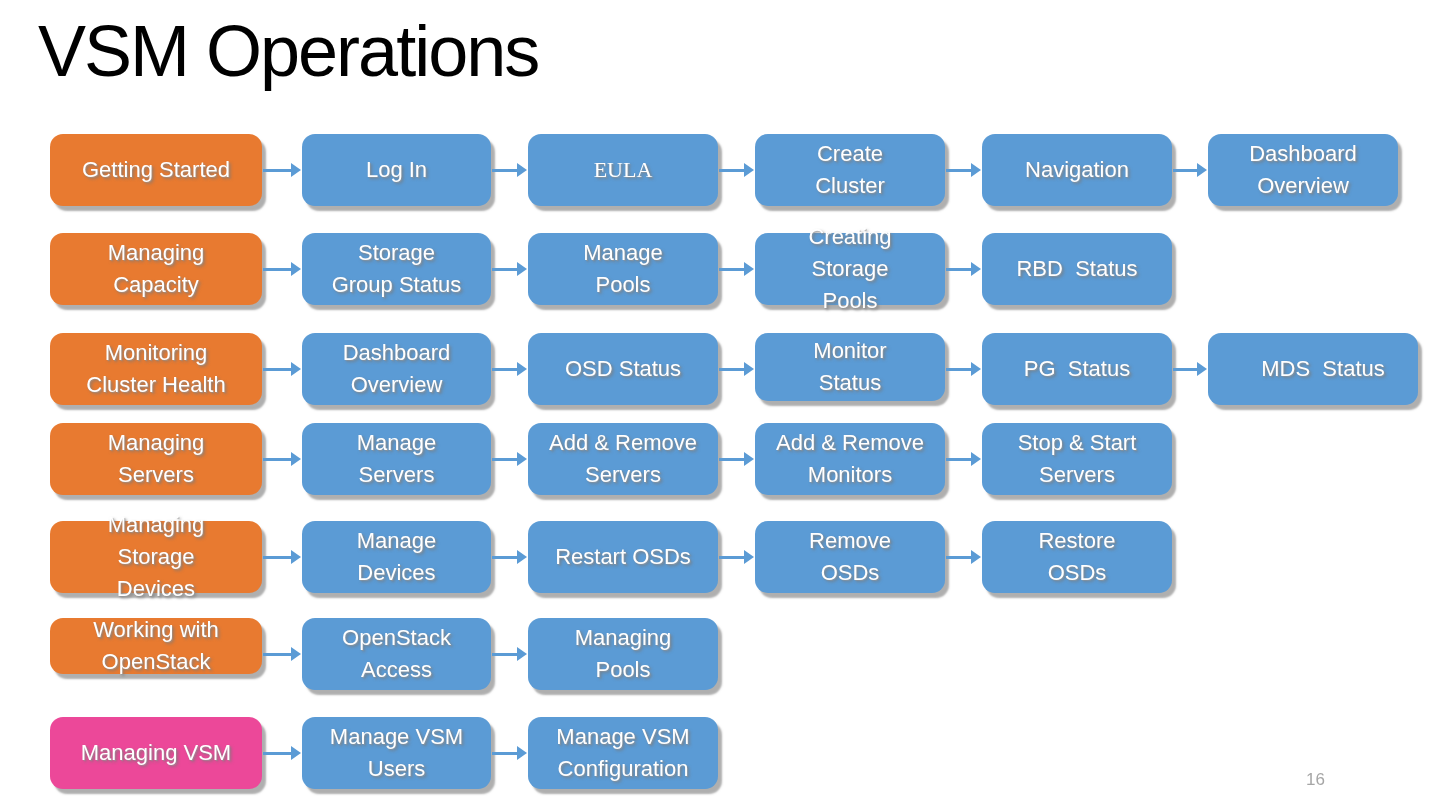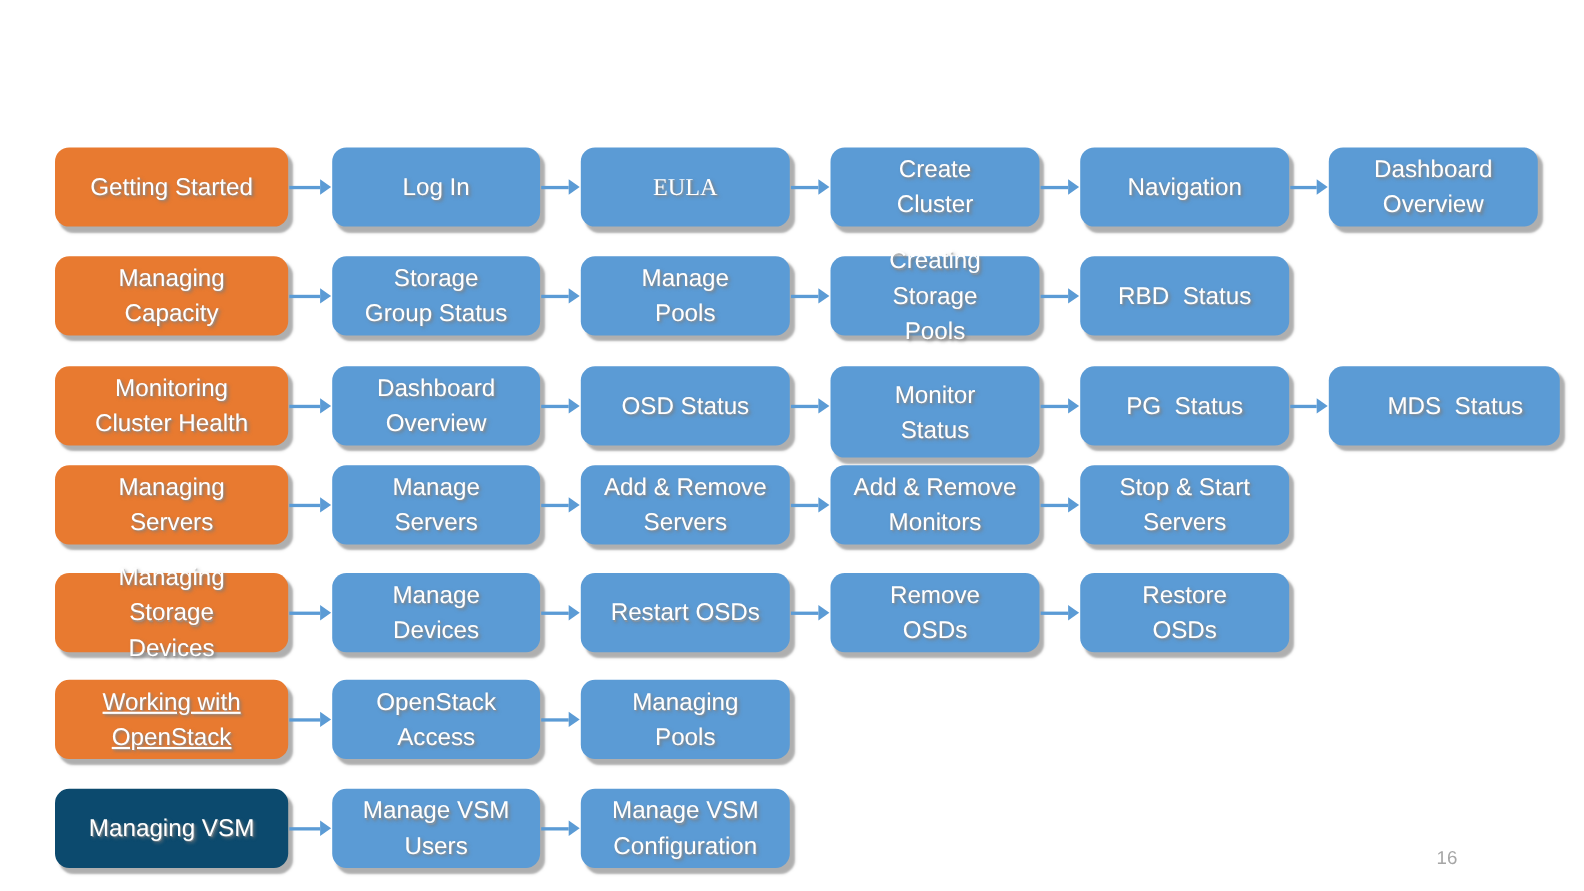--- a/index.html
+++ b/index.html
@@ -74,20 +74,21 @@
     top: 770px;
     font-size: 17px;
     color: #a6a6a6;
     z-index: 10;
   }
 </style>
 </head>
 <body>
 
 <div class="slide">
+  <div class="slide-title">VSM Operations</div>
   <div id="flow-area">
       <div class="box" style="left: 50px; top: 134px; width: 212px; height: 72px; background: rgb(232, 122, 48);">
         <span class="label">Getting Started</span>
       </div>
       <div class="box" style="left: 302px; top: 134px; width: 189px; height: 72px; background: rgb(91, 155, 213);">
         <span class="label">Log In</span>
       </div>
       <div class="arrow" style="left: 263px; width: 38px; top: 163px;">
         <span class="shaft" style="background: rgb(91, 155, 213);"></span>
         <span class="head" style="border-left-color: rgb(91, 155, 213);"></span>
@@ -170,21 +171,21 @@
         <span class="shaft" style="background: rgb(91, 155, 213);"></span>
         <span class="head" style="border-left-color: rgb(91, 155, 213);"></span>
       </div>
       <div class="box" style="left: 528px; top: 333px; width: 190px; height: 72px; background: rgb(91, 155, 213);">
         <span class="label">OSD Status</span>
       </div>
       <div class="arrow" style="left: 492px; width: 35px; top: 362px;">
         <span class="shaft" style="background: rgb(91, 155, 213);"></span>
         <span class="head" style="border-left-color: rgb(91, 155, 213);"></span>
       </div>
-      <div class="box" style="left: 755px; top: 333px; width: 190px; height: 83px; background: rgb(91, 155, 213);">
+      <div class="box" style="left: 755px; top: 333px; width: 190px; height: 68px; background: rgb(91, 155, 213);">
         <span class="label">Monitor
 Status</span>
       </div>
       <div class="arrow" style="left: 719px; width: 35px; top: 362px;">
         <span class="shaft" style="background: rgb(91, 155, 213);"></span>
         <span class="head" style="border-left-color: rgb(91, 155, 213);"></span>
       </div>
       <div class="box" style="left: 982px; top: 333px; width: 190px; height: 72px; background: rgb(91, 155, 213);">
         <span class="label">PG  Status</span>
       </div>
@@ -264,41 +265,41 @@
         <span class="head" style="border-left-color: rgb(91, 155, 213);"></span>
       </div>
       <div class="box" style="left: 982px; top: 521px; width: 190px; height: 72px; background: rgb(91, 155, 213);">
         <span class="label">Restore
 OSDs</span>
       </div>
       <div class="arrow" style="left: 946px; width: 35px; top: 550px;">
         <span class="shaft" style="background: rgb(91, 155, 213);"></span>
         <span class="head" style="border-left-color: rgb(91, 155, 213);"></span>
       </div>
-      <div class="box" style="left: 50px; top: 618px; width: 212px; height: 72px; background: rgb(232, 122, 48); text-decoration: underline;">
+      <div class="box" style="left: 50px; top: 618px; width: 212px; height: 56px; background: rgb(232, 122, 48);">
         <span class="label">Working with
 OpenStack</span>
       </div>
       <div class="box" style="left: 302px; top: 618px; width: 189px; height: 72px; background: rgb(91, 155, 213);">
         <span class="label">OpenStack
 Access</span>
       </div>
       <div class="arrow" style="left: 263px; width: 38px; top: 647px;">
         <span class="shaft" style="background: rgb(91, 155, 213);"></span>
         <span class="head" style="border-left-color: rgb(91, 155, 213);"></span>
       </div>
       <div class="box" style="left: 528px; top: 618px; width: 190px; height: 72px; background: rgb(91, 155, 213);">
         <span class="label">Managing
 Pools</span>
       </div>
       <div class="arrow" style="left: 492px; width: 35px; top: 647px;">
         <span class="shaft" style="background: rgb(91, 155, 213);"></span>
         <span class="head" style="border-left-color: rgb(91, 155, 213);"></span>
       </div>
-      <div class="box" style="left: 50px; top: 717px; width: 212px; height: 72px; background: #0c4a6e;">
+      <div class="box" style="left: 50px; top: 717px; width: 212px; height: 72px; background: #ec4899;">
         <span class="label">Managing VSM</span>
       </div>
       <div class="box" style="left: 302px; top: 717px; width: 189px; height: 72px; background: rgb(91, 155, 213);">
         <span class="label">Manage VSM
 Users</span>
       </div>
       <div class="arrow" style="left: 263px; width: 38px; top: 746px;">
         <span class="shaft" style="background: rgb(91, 155, 213);"></span>
         <span class="head" style="border-left-color: rgb(91, 155, 213);"></span>
       </div>

